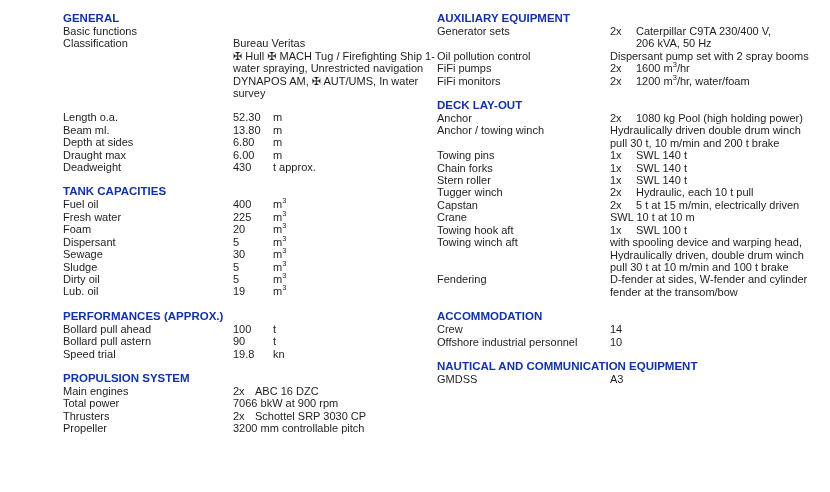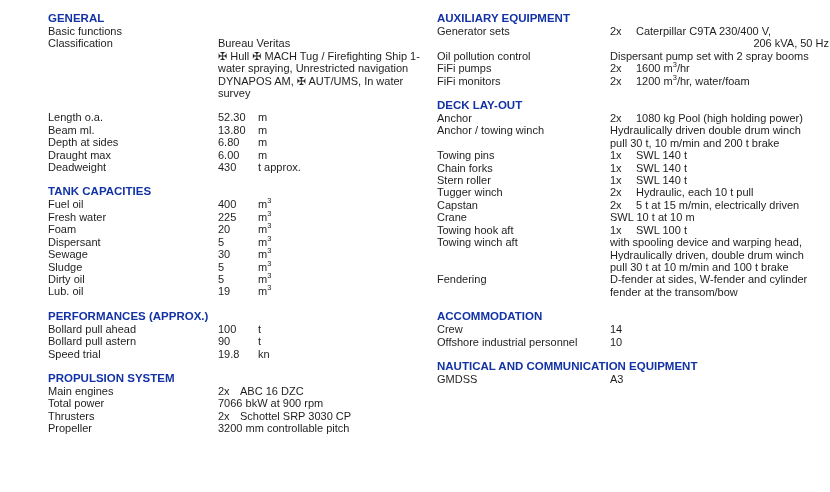--- a/index.html
+++ b/index.html
@@ -13,21 +13,21 @@
     position: relative;
     background: #ffffff;
     font-family: "Liberation Sans", sans-serif;
     font-size: 11px;
     color: #1e1e1e;
   }
   .col {
     position: absolute;
     top: 12px;
   }
-  .col-left  { left: 48px;  width: 375px; --label-w: 170px; --qty-w: 22px; }
+  .col-left  { left: 63px;  width: 375px; --label-w: 170px; --qty-w: 22px; }
   .col-right { left: 437px; width: 392px; --label-w: 173px; --qty-w: 26px; }
 
   .section { margin-bottom: 12px; }
   .section-title {
     color: #1232a5;
     font-weight: bold;
     font-size: 11.5px;
     line-height: 13px;
     white-space: nowrap;
   }
@@ -35,21 +35,21 @@
     display: flex;
     align-items: flex-start;
     line-height: 12.4px;
   }
   .label {
     flex: 0 0 var(--label-w);
     white-space: nowrap;
   }
   .value { flex: 1 1 auto; min-width: 0; }
   .line  { white-space: nowrap; line-height: 12.4px; }
-  .line.indent { padding-left: var(--qty-w); text-align: right; }
+  .line.indent { padding-left: var(--qty-w); }
   .qty {
     display: inline-block;
     width: var(--qty-w);
   }
   .num {
     display: inline-block;
     width: 32px;
     text-align: left;
     white-space: nowrap;
   }

